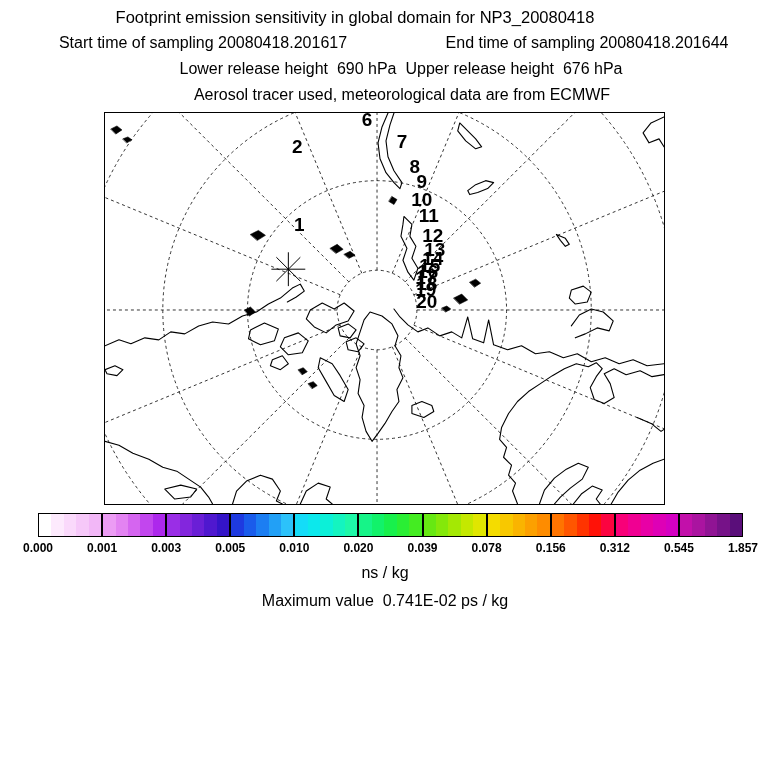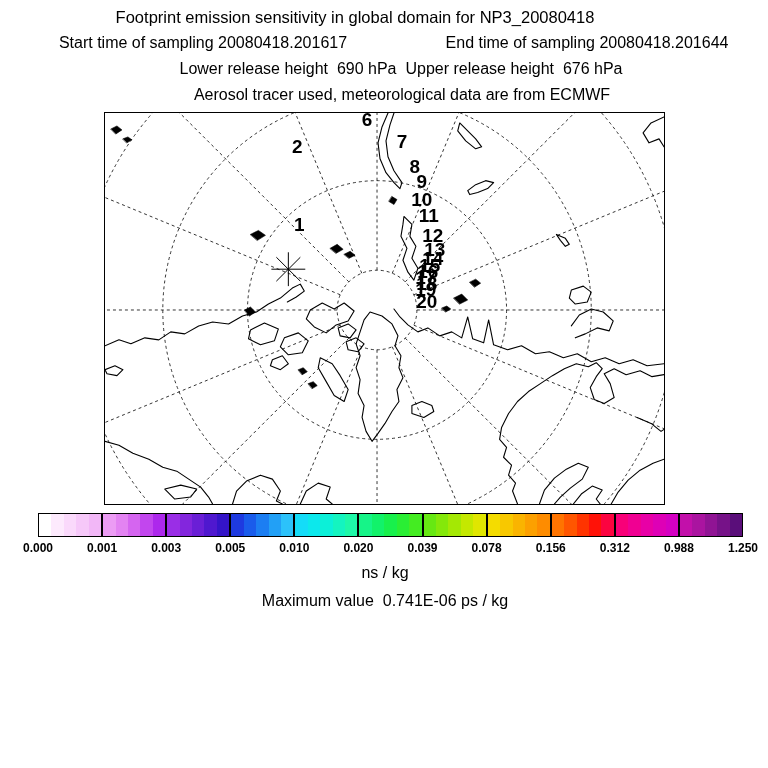--- a/index.html
+++ b/index.html
@@ -223,18 +223,18 @@
     <div class="cb-tick" style="left: 0%;">0.000</div>
     <div class="cb-tick" style="left: 9.09091%; text-align: center;">0.001</div>
     <div class="cb-tick" style="left: 18.1818%;">0.003</div>
     <div class="cb-tick" style="left: 27.2727%;">0.005</div>
     <div class="cb-tick" style="left: 36.3636%;">0.010</div>
     <div class="cb-tick" style="left: 45.4545%;">0.020</div>
     <div class="cb-tick" style="left: 54.5455%;">0.039</div>
     <div class="cb-tick" style="left: 63.6364%;">0.078</div>
     <div class="cb-tick" style="left: 72.7273%;">0.156</div>
     <div class="cb-tick" style="left: 81.8182%;">0.312</div>
-    <div class="cb-tick" style="left: 90.9091%;">0.988</div>
-    <div class="cb-tick" style="left: 100%;">1.250</div>
+    <div class="cb-tick" style="left: 90.9091%;">0.545</div>
+    <div class="cb-tick" style="left: 100%;">1.857</div>
   </div>
 
 <div class="hline" style="left:385px;top:564px">ns / kg</div>
-<div class="hline" style="left:385px;top:592px">Maximum value  0.741E-06 ps / kg</div>
+<div class="hline" style="left:385px;top:592px">Maximum value  0.741E-02 ps / kg</div>
 
 </body></html>

